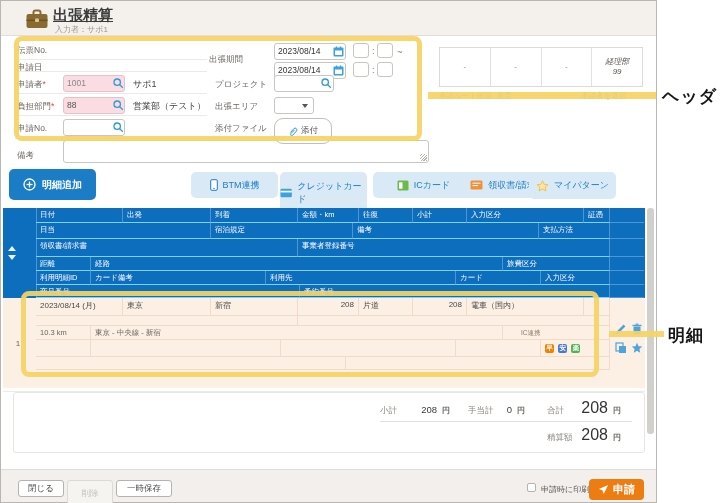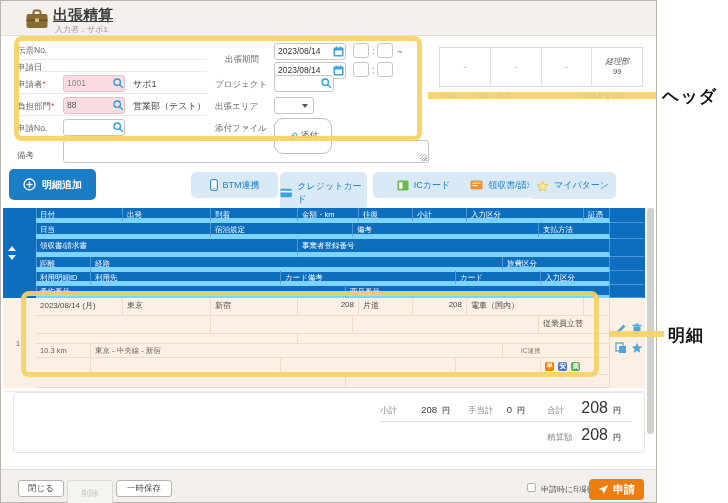--- a/index.html
+++ b/index.html
@@ -43,21 +43,21 @@
             display:flex;align-items:center;justify-content:center;gap:5px;}
   
   .thead{background:#0d6ebe;}
   .sortcol{position:absolute;left:0;top:0;width:33px;height:100%;border-right:1px solid #4e96d3;}
   .tri-up{width:0;height:0;border-left:4px solid transparent;border-right:4px solid transparent;
           border-bottom:5px solid #e8f2fa;}
   .tri-dn{width:0;height:0;border-left:4px solid transparent;border-right:4px solid transparent;
           border-top:5px solid #e8f2fa;}
   .hrows{position:absolute;left:33px;top:0;}
   .trow{display:flex;}
-  .th{border-right:1px solid #4e96d3;border-bottom:5px solid #7dd3fc;color:#fff;font-size:7.5px;
+  .th{border-right:1px solid #4e96d3;border-bottom:1px solid #7dd3fc;color:#fff;font-size:7.5px;
       padding:2px 0 8px 4px;overflow:hidden;white-space:nowrap;box-sizing:border-box;}
   .thfill{width:34px;border-bottom:1px solid #4e96d3;box-sizing:border-box;}
   .dbody{background:#fcefe3;}
   .td{border-right:1px solid #eedcc9;border-bottom:1px solid #eedcc9;font-size:8px;color:#4a4a4a;
       padding:2px 0 0 4px;overflow:hidden;white-space:nowrap;box-sizing:border-box;}
   .td.num{text-align:right;padding-right:4px;padding-left:0;}
   .rownum{position:absolute;left:0;top:0;width:30px;height:100%;display:flex;align-items:center;
           justify-content:center;font-size:8px;color:#6b6661;}
   .icbadge{display:inline-flex;width:9px;height:9px;border-radius:2px;color:#fff;font-size:6.5px;
            font-weight:bold;align-items:center;justify-content:center;margin-right:2px;}
@@ -133,21 +133,21 @@
       <circle cx="4.2" cy="4.2" r="3.2" fill="none" stroke="#2b9cd8" stroke-width="1.3"></circle>
         <line x1="6.6" y1="6.6" x2="9.8" y2="9.8" stroke="#2b9cd8" stroke-width="1.3"></line>
     </svg>
     <div class="abs hline" style="left:14px;top:137px;width:192px"></div>
 
     <div class="abs flabel" style="left:16px;top:149px">備考</div>
     <div class="abs ta" style="left:62px;top:139px;width:366px;height:23px">
       <div class="resize"></div>
     </div>
 
-    <div class="abs flabel" style="left:224px;top:53px">出張期間</div>
+    <div class="abs flabel" style="left:208px;top:53px">出張期間</div>
     <div class="abs inp" style="left:273px;top:42px;width:72px;height:17px;color:#333">2023/08/14</div>
     <svg class="abs" style="left:332px;top:45px" width="11" height="11" viewBox="0 0 11 11">
       <rect x="0.5" y="1.5" width="10" height="9" rx="1" fill="#3ba3dc"></rect>
         <rect x="2" y="4.5" width="7" height="4.5" fill="#fff"></rect>
         <line x1="3.5" y1="0.5" x2="3.5" y2="2.5" stroke="#3ba3dc" stroke-width="1.4"></line>
         <line x1="7.5" y1="0.5" x2="7.5" y2="2.5" stroke="#3ba3dc" stroke-width="1.4"></line>
     </svg>
     <div class="abs timebox" style="left:352px;top:42px"></div>
     <div class="abs colon" style="left:371px;top:45px">:</div>
     <div class="abs timebox" style="left:376px;top:42px"></div>
@@ -170,21 +170,21 @@
       <circle cx="4.2" cy="4.2" r="3.2" fill="none" stroke="#2b9cd8" stroke-width="1.3"></circle>
         <line x1="6.6" y1="6.6" x2="9.8" y2="9.8" stroke="#2b9cd8" stroke-width="1.3"></line>
     </svg>
 
     <div class="abs flabel" style="left:214px;top:100px">出張エリア</div>
     <div class="abs selbox" style="left:273px;top:96px;width:40px;height:17px">
       <div class="caret" style="position:absolute;right:5px;top:6px"></div>
     </div>
 
     <div class="abs flabel" style="left:214px;top:122px">添付ファイル</div>
-    <div class="abs attachbtn" style="left:273px;top:117px;width:58px;height:36px">
+    <div class="abs attachbtn" style="left:273px;top:117px;width:58px;height:26px">
       <svg width="10" height="11" viewBox="0 0 10 11">
         <path d="M2.5 6.5 L6 2.5 a1.8 1.8 0 0 1 2.6 2.4 L4.6 9.3 a1.2 1.2 0 0 1-1.8-1.6 L6.4 4" fill="none" stroke="#2b9cd8" stroke-width="1"></path>
       </svg>
       <span>添付</span>
     </div>
 
     <div class="abs apvbox" style="left:438px;top:46px;width:204px;height:40px">
       <div class="apvcell">-</div>
       <div class="apvcell">-</div>
       <div class="apvcell">-</div>
@@ -271,52 +271,46 @@
           <div class="thfill"></div>
         </div>
         <div class="trow" style="height:14px">
           <div class="th" style="width:55px">距離</div>
           <div class="th" style="width:412px">経路</div>
           <div class="th" style="width:107px">旅費区分</div>
           <div class="thfill"></div>
         </div>
         <div class="trow" style="height:14px">
           <div class="th" style="width:55px">利用明細ID</div>
+          <div class="th" style="width:175px">カード備考</div>
           <div class="th" style="width:190px">利用先</div>
-          <div class="th" style="width:175px">カード備考</div>
           <div class="th" style="width:85px">カード</div>
           <div class="th" style="width:69px">入力区分</div>
           <div class="thfill"></div>
         </div>
         <div class="trow" style="height:13px">
+          <div class="th" style="width:264px">商品番号</div>
           <div class="th" style="width:310px">予約番号</div>
-          <div class="th" style="width:264px">商品番号</div>
           <div class="thfill"></div>
         </div>
       </div>
     </div>
 
     <div class="abs dbody" style="left:2px;top:297px;width:642px;height:90px">
       <div class="rownum">1</div>
       <div class="hrows" style="left:33px">
         <div class="trow" style="height:18px">
           <div class="td" style="width:87px">2023/08/14 (月)</div>
           <div class="td" style="width:88px">東京</div>
           <div class="td" style="width:87px">新宿</div>
           <div class="td num" style="width:61px">208</div>
           <div class="td" style="width:54px">片道</div>
           <div class="td num" style="width:54px">208</div>
           <div class="td" style="width:117px">電車（国内）</div>
           <div class="td" style="width:26px"></div>
-        </div>
-        <div class="trow" style="height:18px">
-          <div class="td" style="width:175px"></div>
-          <div class="td" style="width:142px"></div>
-          <div class="td" style="width:186px"></div>
-          <div class="td" style="width:71px">従業員立替</div>
         </div>
         <div class="trow" style="height:10px">
           <div class="td" style="width:262px"></div>
           <div class="td" style="width:312px"></div>
         </div>
         <div class="trow" style="height:14px">
           <div class="td" style="width:55px;font-size:7.5px;color:#6b6661">10.3 km</div>
           <div class="td" style="width:412px;font-size:7.5px;color:#6b6661">東京 - 中央線 - 新宿</div>
           <div class="td" style="width:107px;padding-left:18px">
             <span class="iclabel">IC連携</span>

